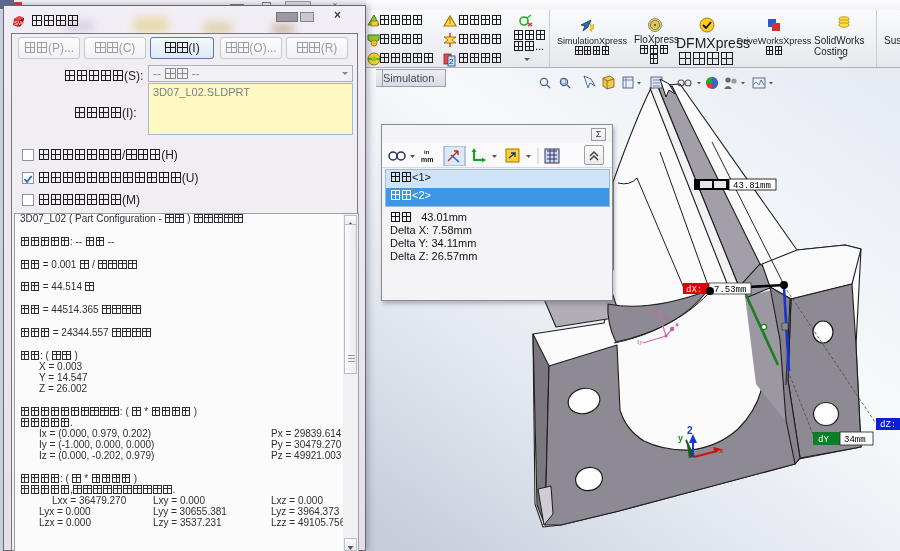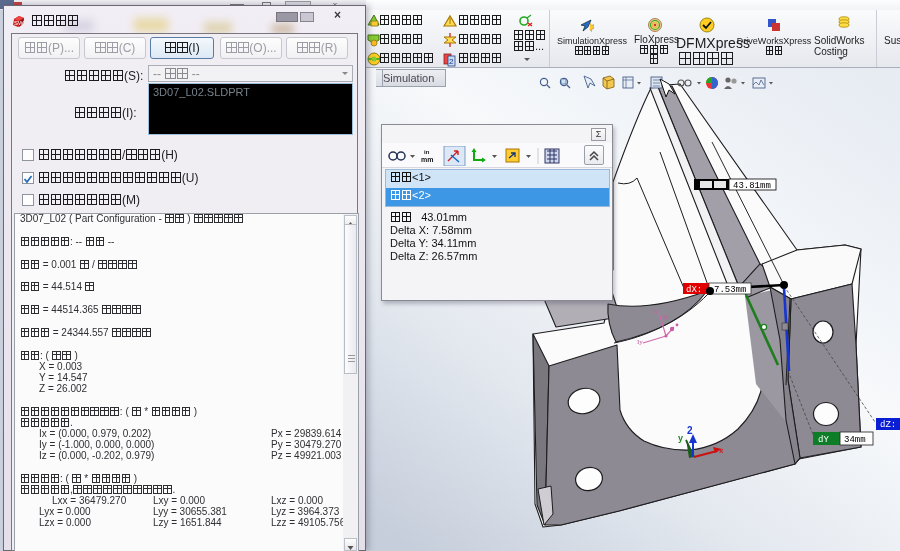--- a/index.html
+++ b/index.html
@@ -305,21 +305,21 @@
 <div class="ab" style="left:7px;top:27px;width:347px;height:518px;border:1px solid #79767f;background:#f0eef2;font-size:12px;color:#1c1c1e">
 <div class="btn" style="left:6px;top:3px;width:62px"><i class="z"></i><i class="z"></i>(P)...</div>
 <div class="btn" style="left:72px;top:3px;width:62px"><i class="z"></i><i class="z"></i>(C)</div>
 <div class="btn on" style="left:138px;top:3px;width:64px"><i class="z"></i><i class="z"></i>(I)</div>
 <div class="btn" style="left:208px;top:3px;width:62px"><i class="z"></i><i class="z"></i>(O)...</div>
 <div class="btn" style="left:274px;top:3px;width:62px"><i class="z"></i><i class="z"></i>(R)</div>
 <div class="lbl" style="left:52px;top:35px"><i class="z"></i><i class="z"></i><i class="z"></i><i class="z"></i><i class="z"></i>(S):</div>
 <div class="ab" style="left:136px;top:31px;width:205px;height:17px;background:#f2f1f4;border:1px solid #a9aeb7;color:#8a8a90;padding:1px 0 0 4px">-- <i class="z"></i><i class="z"></i> --
 <div class="ab" style="right:4px;top:6px;width:0;height:0;border:3.5px solid transparent;border-top-color:#888"></div></div>
 <div class="lbl" style="left:62px;top:72px"><i class="z"></i><i class="z"></i><i class="z"></i><i class="z"></i>(I):</div>
-<div class="ab" style="left:136px;top:49px;width:205px;height:52px;background:#000000;border:1px solid #9cc0dc;color:#77828c;font-size:11px;padding:2px 0 16px 4px">3D07_L02.SLDPRT</div>
+<div class="ab" style="left:136px;top:49px;width:205px;height:52px;background:#fef9c3;border:1px solid #9cc0dc;color:#77828c;font-size:11px;padding:2px 0 16px 4px">3D07_L02.SLDPRT</div>
 <div class="cb" style="left:10px;top:115px"></div>
 <div class="lbl" style="left:26px;top:114px"><i class="z"></i><i class="z"></i><i class="z"></i><i class="z"></i><i class="z"></i><i class="z"></i><i class="z"></i>/<i class="z"></i><i class="z"></i><i class="z"></i>(H)</div>
 <div class="cb" style="left:10px;top:138px"><svg width="10" height="10" viewBox="0 0 10 10">
             <path d="M1.5,5 l2.5,3 4.5,-6" stroke="#2a6db5" stroke-width="1.8" fill="none"></path>
           </svg></div>
 <div class="lbl" style="left:26px;top:137px"><i class="z"></i><i class="z"></i><i class="z"></i><i class="z"></i><i class="z"></i><i class="z"></i><i class="z"></i><i class="z"></i><i class="z"></i><i class="z"></i><i class="z"></i><i class="z"></i>(U)</div>
 <div class="cb" style="left:10px;top:160px"></div>
 <div class="lbl" style="left:26px;top:159px"><i class="z"></i><i class="z"></i><i class="z"></i><i class="z"></i><i class="z"></i><i class="z"></i><i class="z"></i>(M)</div>
 </div>
 <div class="ab" style="left:10px;top:207px;width:345px;height:340px;background:#fbfbfc;border:1px solid #9aa0a8"></div>
@@ -344,21 +344,21 @@
         <div class="ab" style="left:254px;top:444px;white-space:nowrap">Pz = 49921.003</div>
         <div class="ab" style="left:3px;top:467px;white-space:nowrap"><i class="z"></i><i class="z"></i><i class="z"></i><i class="z"></i>: ( <i class="z"></i> * <i class="z"></i><i class="z"></i><i class="z"></i><i class="z"></i> )</div>
         <div class="ab" style="left:3px;top:478px;white-space:nowrap"><i class="z"></i><i class="z"></i><i class="z"></i><i class="z"></i><i class="z"></i>,<i class="z"></i><i class="z"></i><i class="z"></i><i class="z"></i><i class="z"></i><i class="z"></i><i class="z"></i><i class="z"></i><i class="z"></i><i class="z"></i>.</div>
         <div class="ab" style="left:35px;top:489px;white-space:nowrap">Lxx = 36479.270</div>
         <div class="ab" style="left:136px;top:489px;white-space:nowrap">Lxy = 0.000</div>
         <div class="ab" style="left:254px;top:489px;white-space:nowrap">Lxz = 0.000</div>
         <div class="ab" style="left:22px;top:500px;white-space:nowrap">Lyx = 0.000</div>
         <div class="ab" style="left:136px;top:500px;white-space:nowrap">Lyy = 30655.381</div>
         <div class="ab" style="left:254px;top:500px;white-space:nowrap">Lyz = 3964.373</div>
         <div class="ab" style="left:22px;top:511px;white-space:nowrap">Lzx = 0.000</div>
-        <div class="ab" style="left:136px;top:511px;white-space:nowrap">Lzy = 1651.844</div>
+        <div class="ab" style="left:136px;top:511px;white-space:nowrap">Lzy = 3537.231</div>
         <div class="ab" style="left:254px;top:511px;white-space:nowrap">Lzz = 49105.756</div>
       </div>
 <div class="ab" style="left:339px;top:208px;width:15px;height:338px;background:#f1f0f3">
 <div class="ab" style="left:1px;top:1px;width:13px;height:13px;background:linear-gradient(#fefefe,#e6e6ec);border:1px solid #bcc0c8"><svg width="11" height="11" viewBox="0 0 11 11">
             <path d="M5.5,3 L2.5,7 L8.5,7 Z" fill="#555"></path>
           </svg></div>
 <div class="ab" style="left:1px;top:10px;width:13px;height:150px;background:linear-gradient(90deg,#fdfdfe,#e9e9ef);border:1px solid #b8bcc4">
 <div class="ab" style="left:3px;top:130px;width:7px;height:1px;background:#999"></div>
 <div class="ab" style="left:3px;top:133px;width:7px;height:1px;background:#999"></div>
 <div class="ab" style="left:3px;top:136px;width:7px;height:1px;background:#999"></div>

